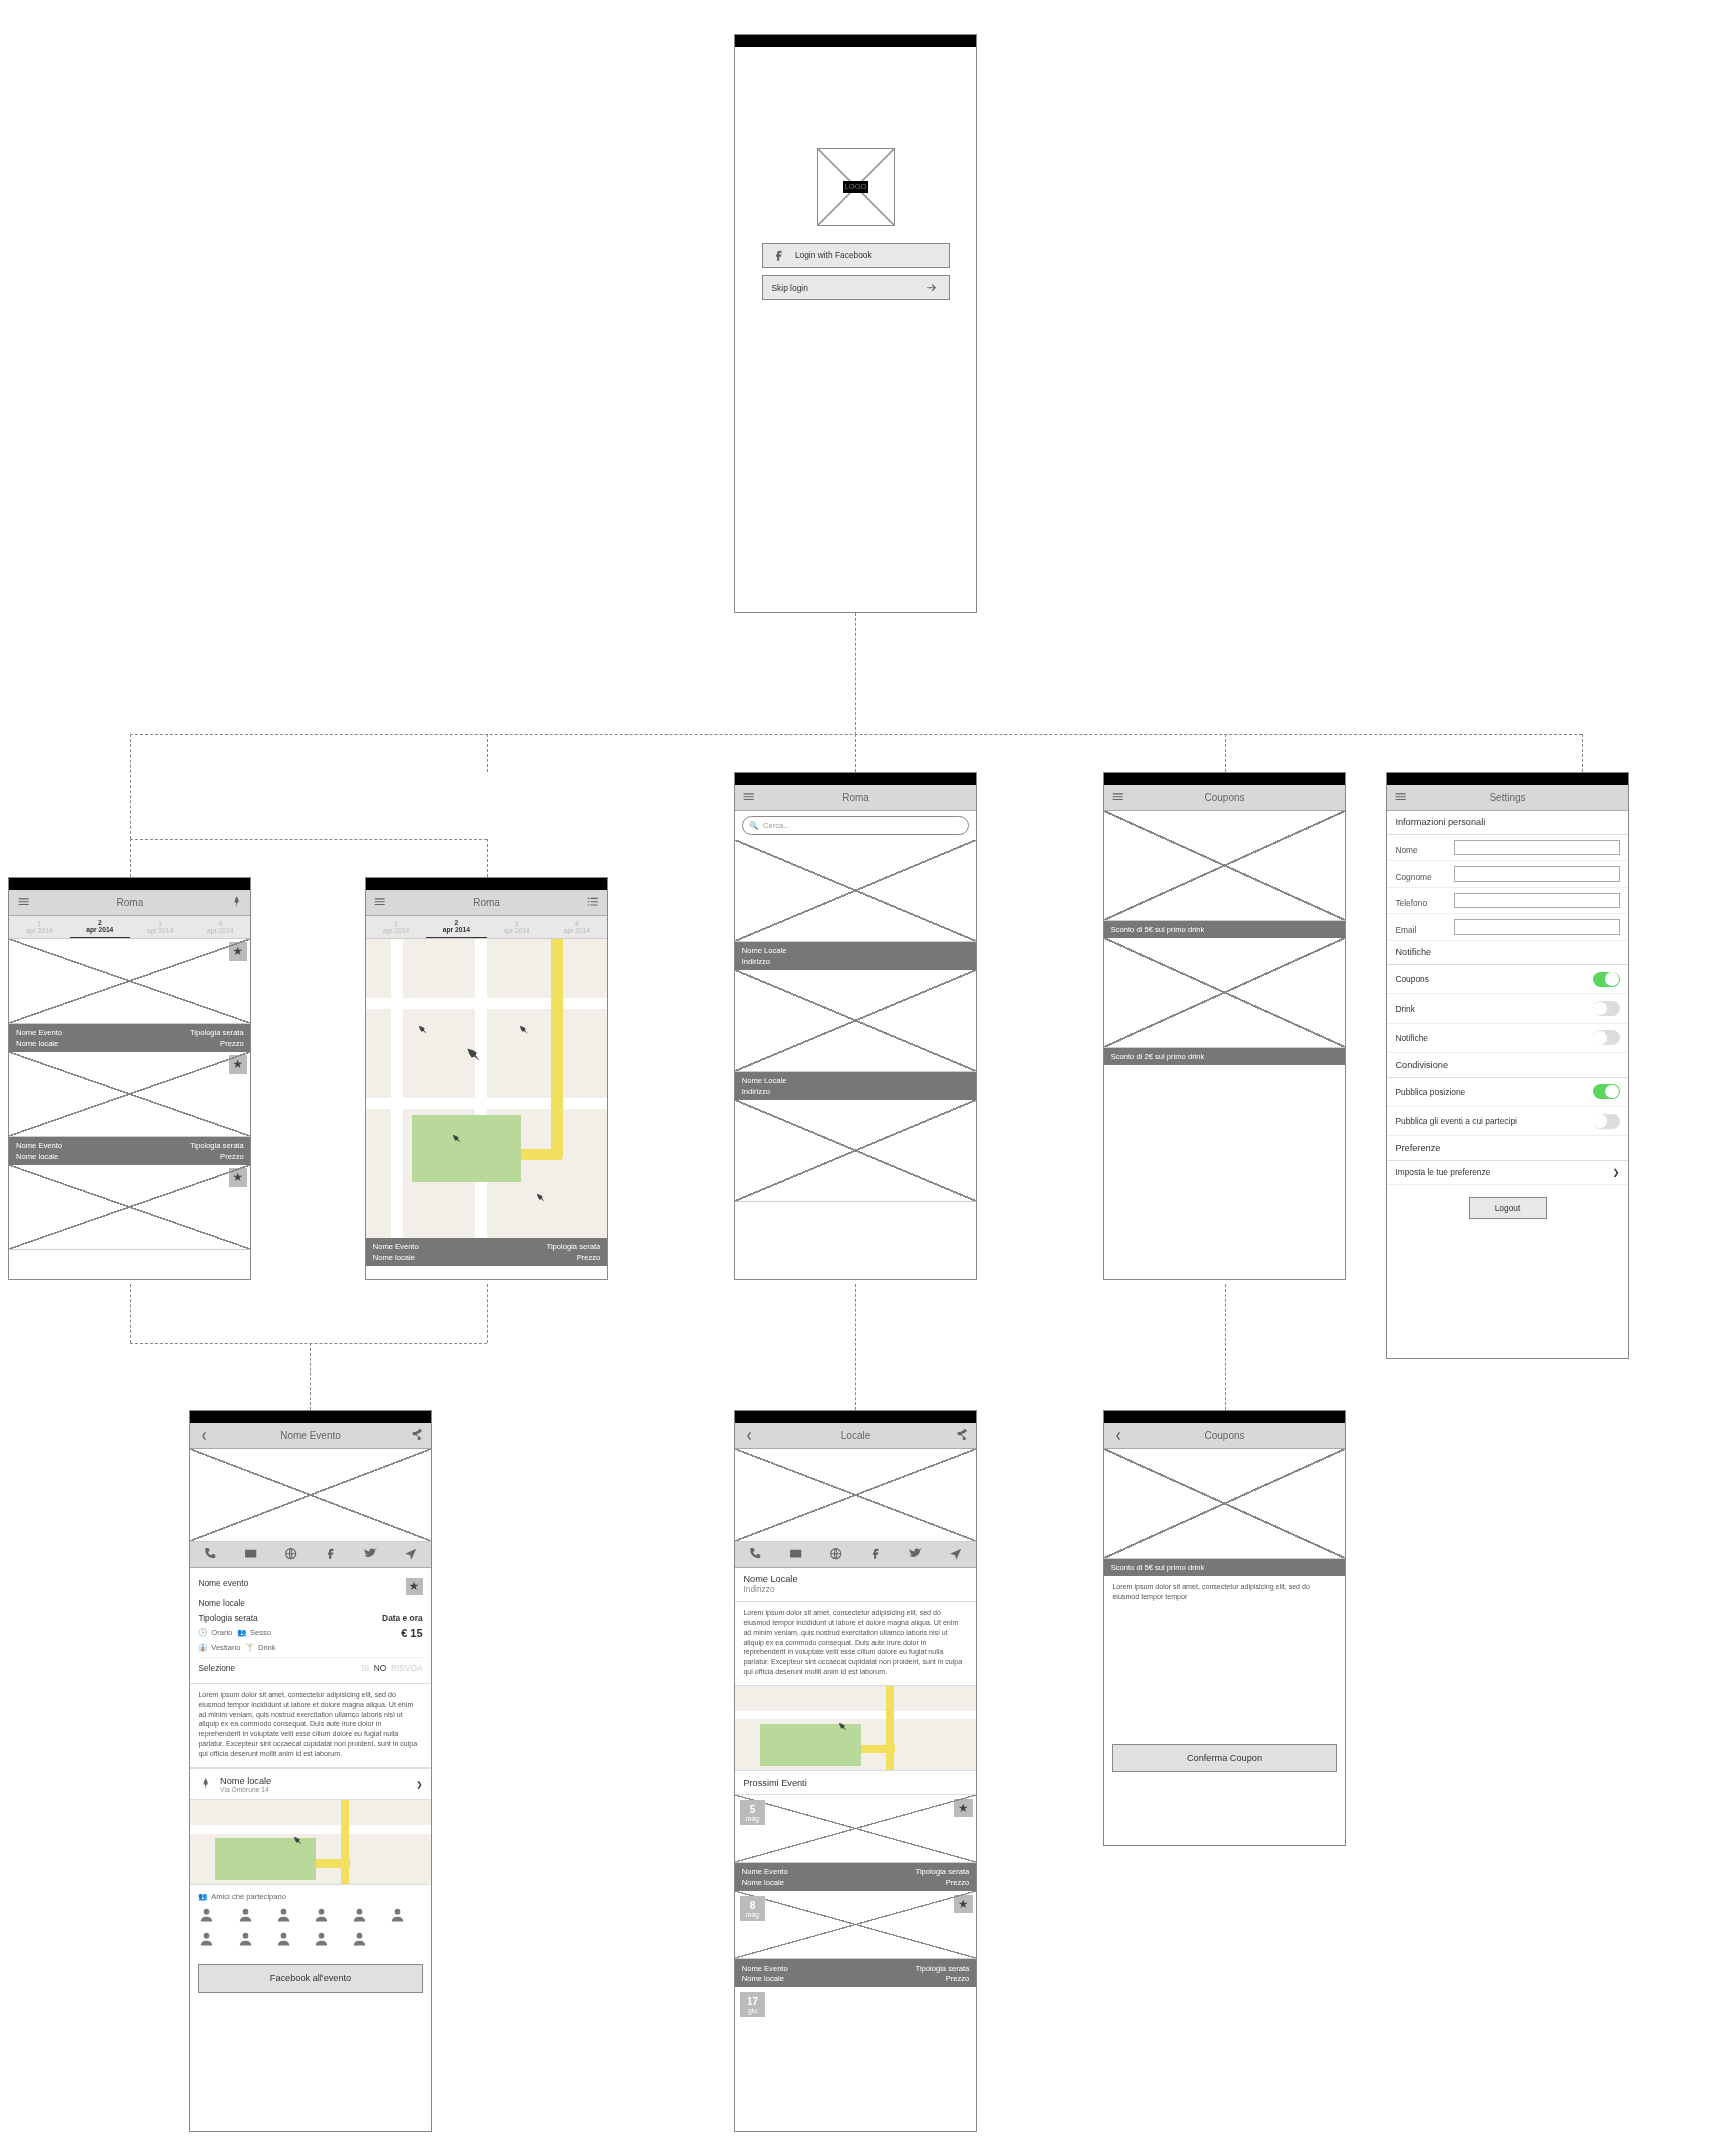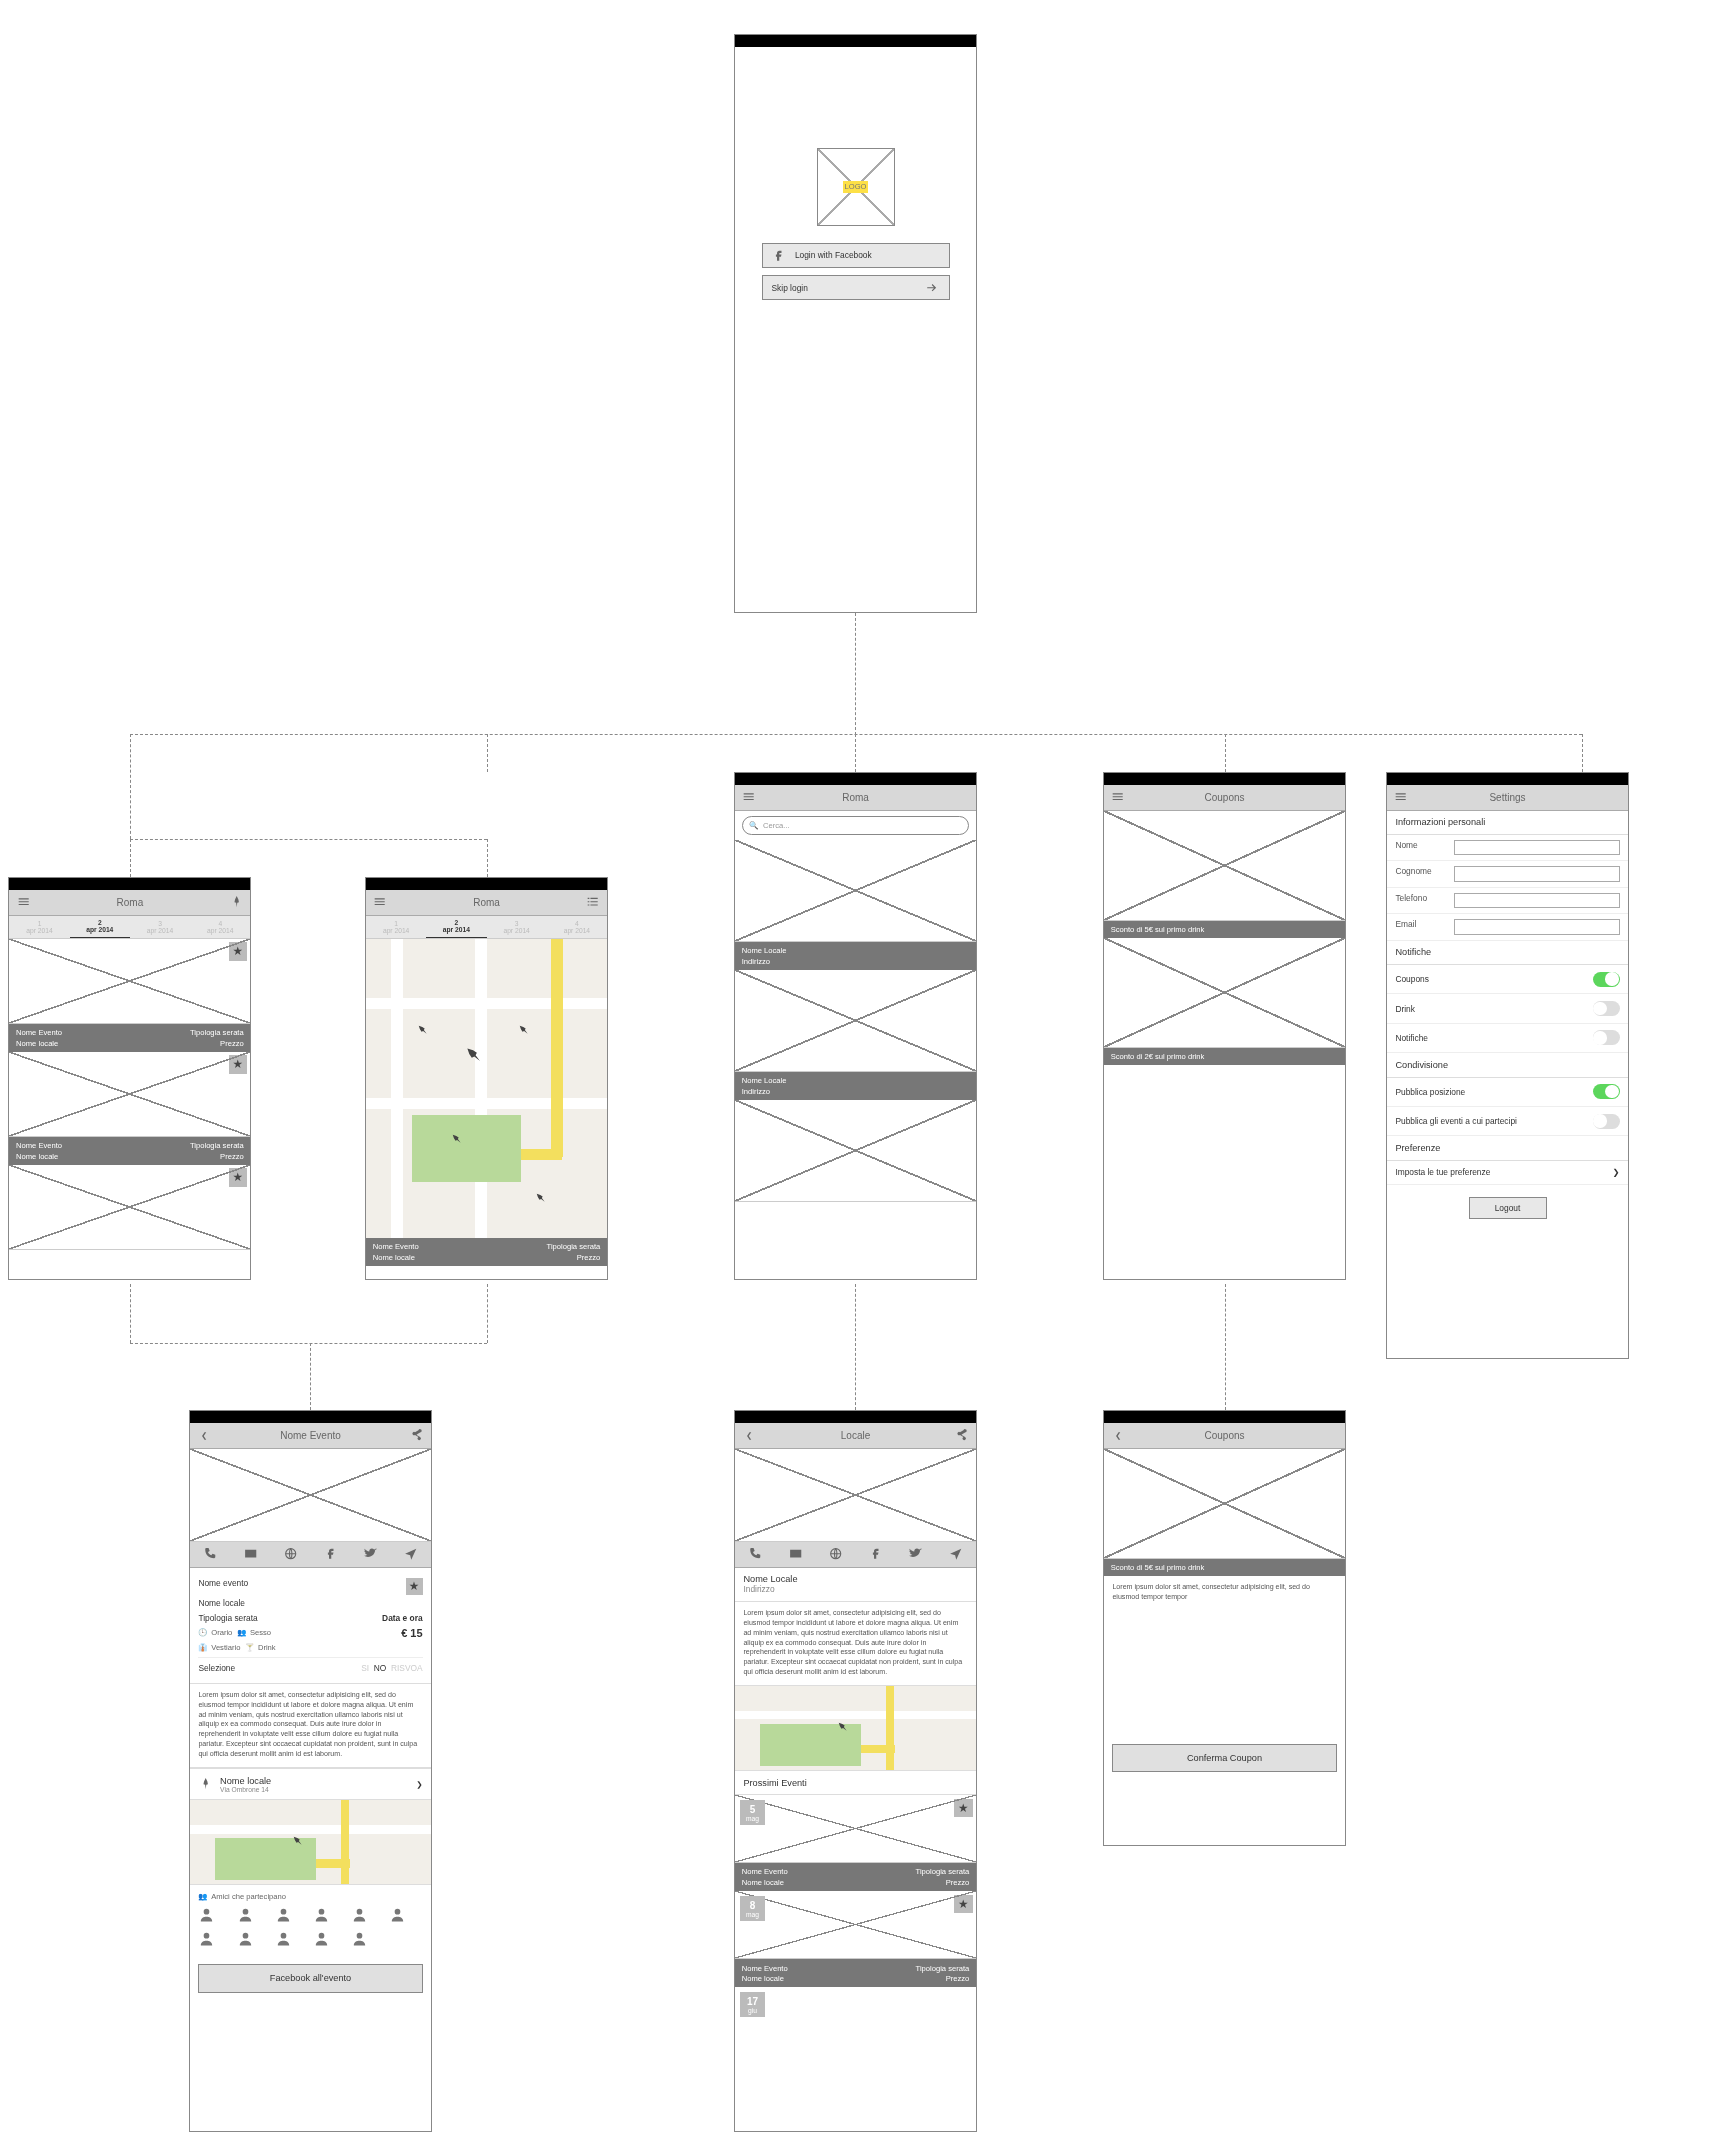--- a/index.html
+++ b/index.html
@@ -31,21 +31,21 @@
 .maparea{height:327px;position:relative;background:#f2efe9}
 .mapblock{position:absolute;background:#b8d99a}
 .road{position:absolute;background:#fff}
 .roadY{position:absolute;background:#f3df5e}
 .pin{position:absolute;width:13.4px;height:13.4px;transform:rotate(-45deg)}
 .pin svg{width:13.4px;height:13.4px;fill:#444}
 
 .searchbox{margin:5px 6.7px;border:0.8px solid #888;border-radius:10px;height:17px;display:flex;align-items:center;padding:0 6.7px;color:#999;font-size:7.6px;gap:4.2px}
 
 .section-header{padding:6.7px 8.4px;font-size:9.2px;border-bottom:0.8px solid #ddd}
-.formrow{display:flex;align-items:flex-start;padding:5px 8.4px;border-bottom:0.8px solid #eee;font-size:8.4px}
+.formrow{display:flex;align-items:flex-end;padding:5px 8.4px;border-bottom:0.8px solid #eee;font-size:8.4px}
 .formrow label{width:59px;color:#555}
 .formrow input{flex:1;border:0.8px solid #aaa;height:13.4px;padding:0 3.4px;font-size:7.6px}
 .togglerow{display:flex;align-items:center;justify-content:space-between;padding:6.7px 8.4px;border-bottom:0.8px solid #eee;font-size:8.4px}
 .toggle{width:27px;height:15px;border-radius:8.4px;background:#ddd;position:relative}
 .toggle.on{background:#5cd65c}
 .toggle::after{content:"";position:absolute;top:0.8px;width:13.4px;height:13.4px;border-radius:50%;background:#fff}
 .toggle.on::after{right:0.8px}
 .toggle:not(.on)::after{left:0.8px}
 .logout-btn{display:block;width:76px;margin:11.7px auto;border:0.8px solid #888;background:#e8e8e8;text-align:center;padding:5px 0;font-size:8.4px}
 
@@ -88,21 +88,21 @@
 <div class="conn" style="left:487px;top:1284px;height:59px;border-left:0.8px dashed #888;border-right:none;border-top:none;border-bottom:none"></div>
 <div class="conn" style="left:130px;top:1343px;width:357px;border-bottom:0.8px dashed #888;border-top:none;border-left:none;border-right:none"></div>
 <div class="conn" style="left:310px;top:1343px;height:67px;border-left:0.8px dashed #888;border-right:none;border-top:none;border-bottom:none"></div>
 
 <div class="conn" style="left:855px;top:1284px;height:126px;border-left:0.8px dashed #888;border-right:none;border-top:none;border-bottom:none"></div>
 <div class="conn" style="left:1225px;top:1284px;height:126px;border-left:0.8px dashed #888;border-right:none;border-top:none;border-bottom:none"></div>
 
 <div class="phone" style="left:734px;top:34px;height:579px">
   <div class="statusbar"></div>
   <div class="login-logo">
-        <span style="position:relative;z-index:1;background:#fde047;padding:1.7px">LOGO</span>
+        <span style="position:relative;z-index:1;background:#000000;padding:1.7px">LOGO</span>
       </div>
   <div class="login-btn">
     <span class="icon">
           <svg viewBox="0 0 24 24">
             <path d="M13 3h4v4h-3c-.6 0-1 .4-1 1v2h4l-1 4h-3v7h-4v-7H7v-4h2V7c0-2.2 1.8-4 4-4z"></path>
           </svg>
         </span>
     <span>Login with Facebook</span>
   </div>
   <div class="login-btn skip">

